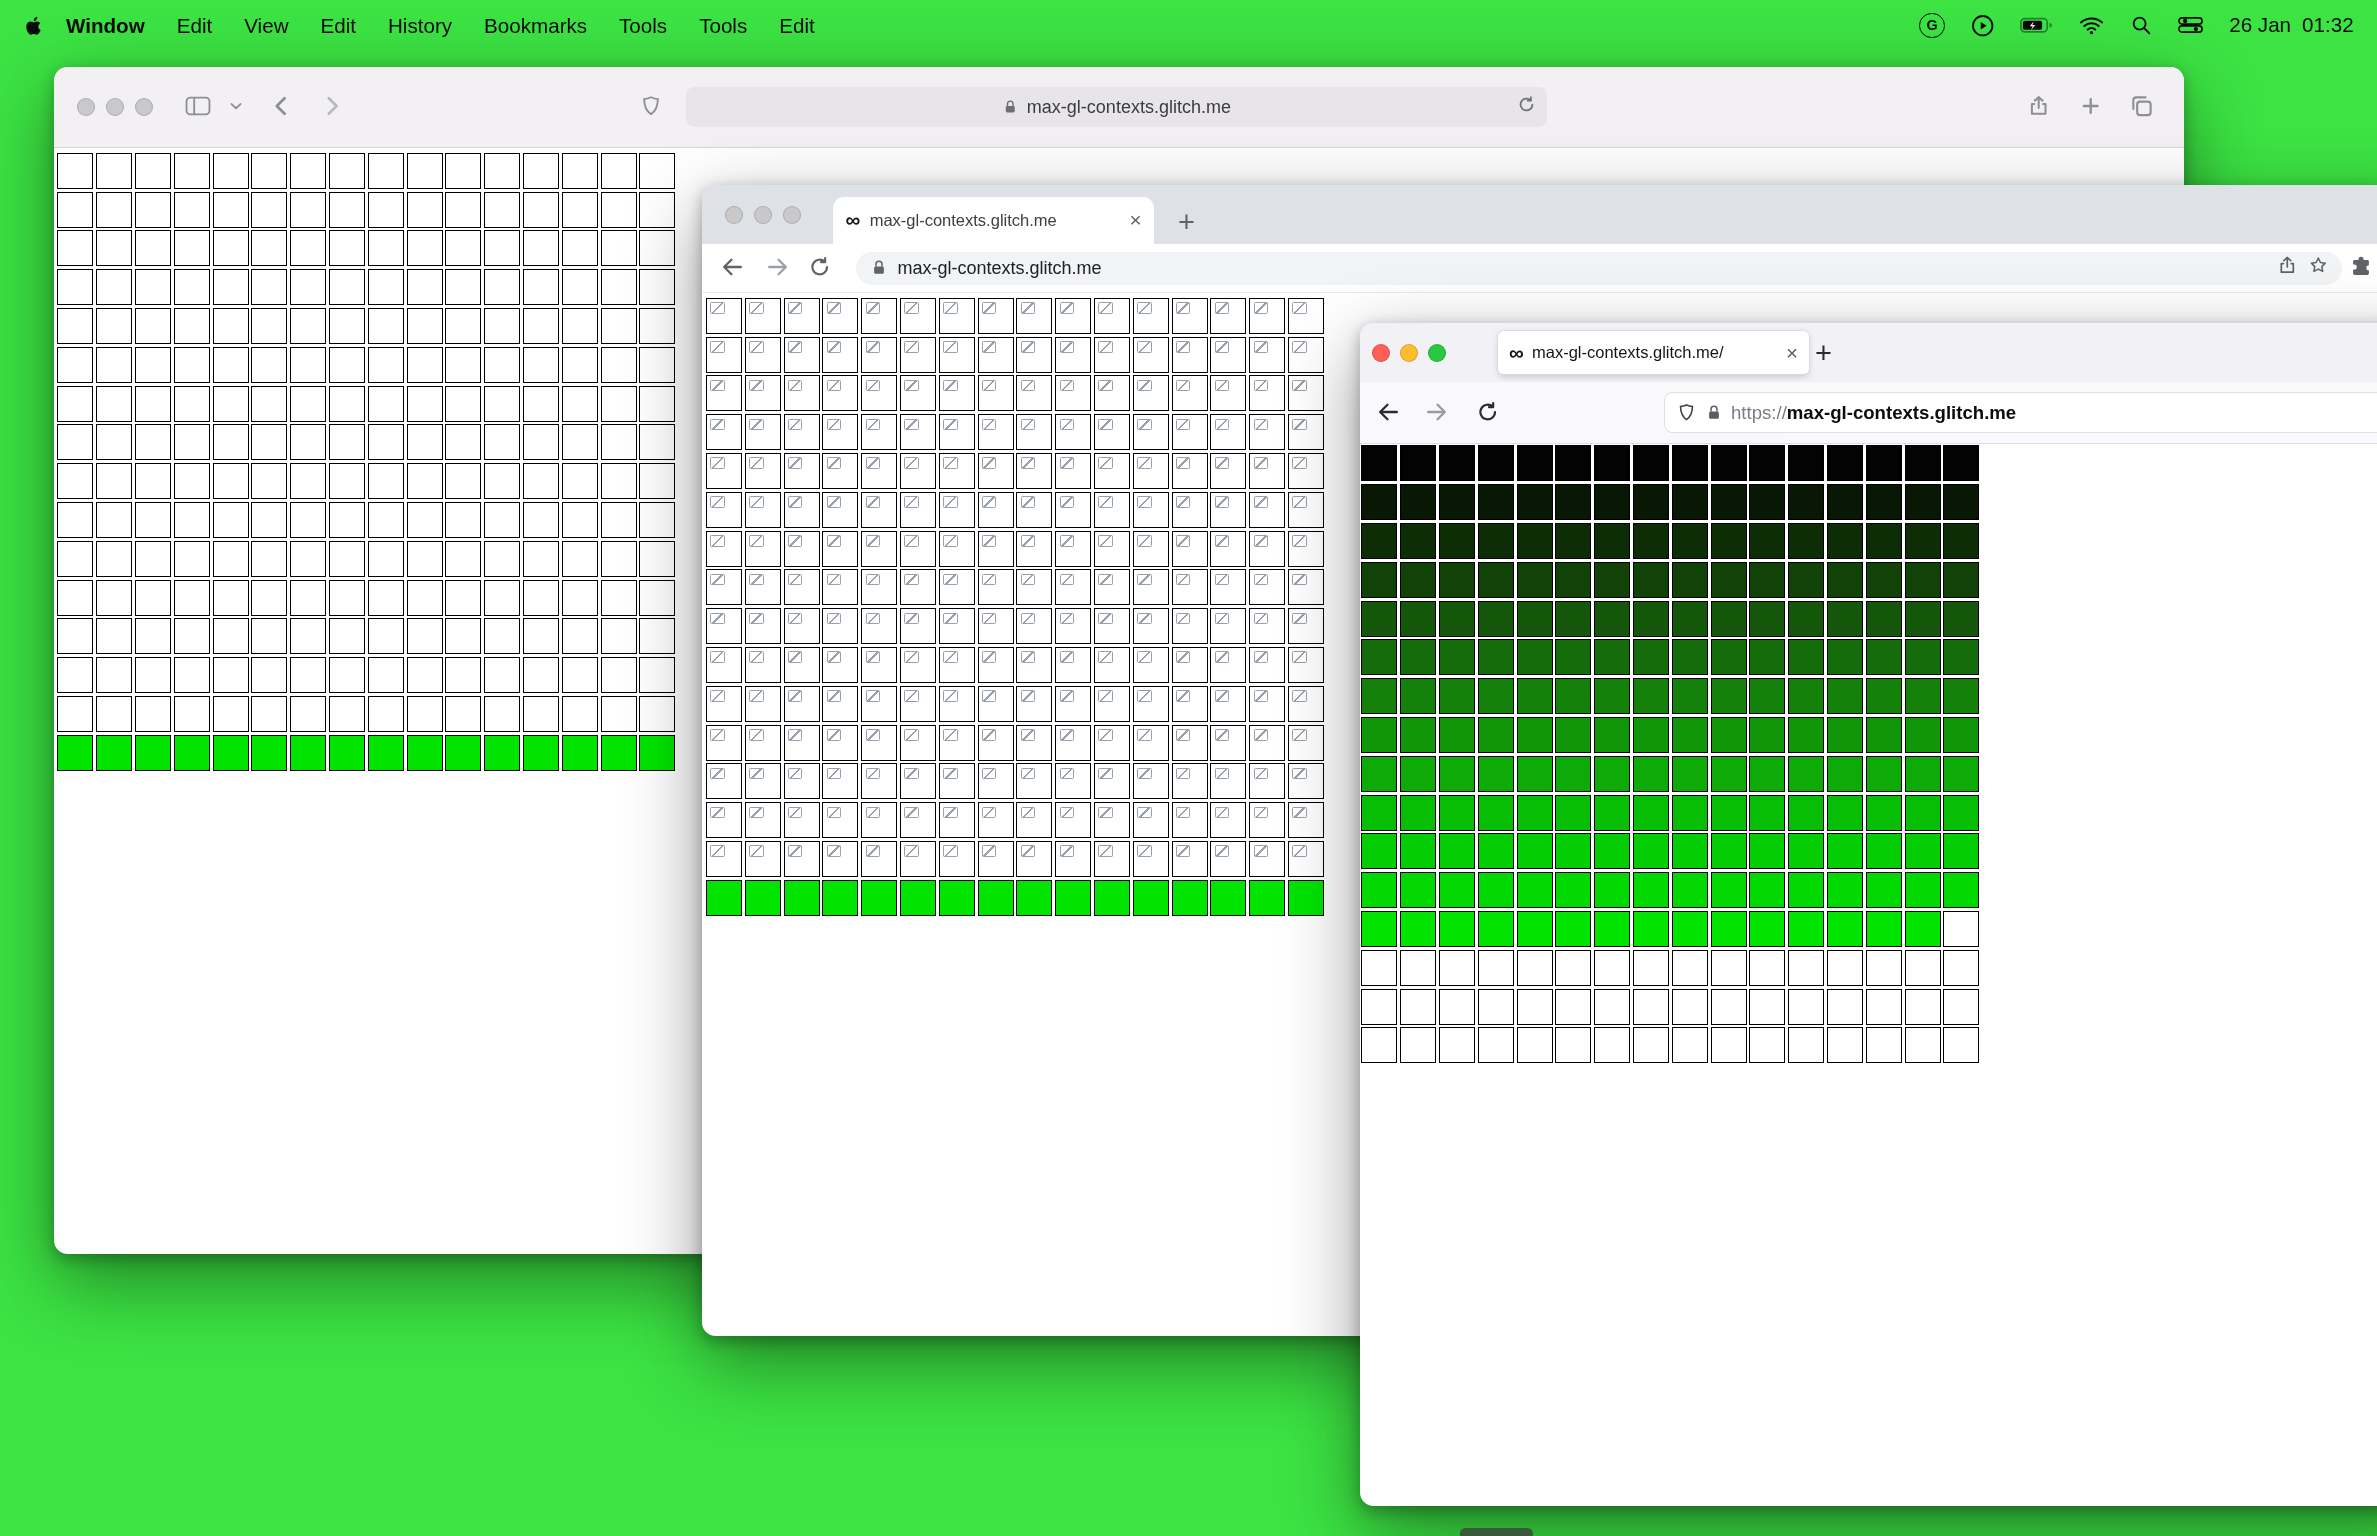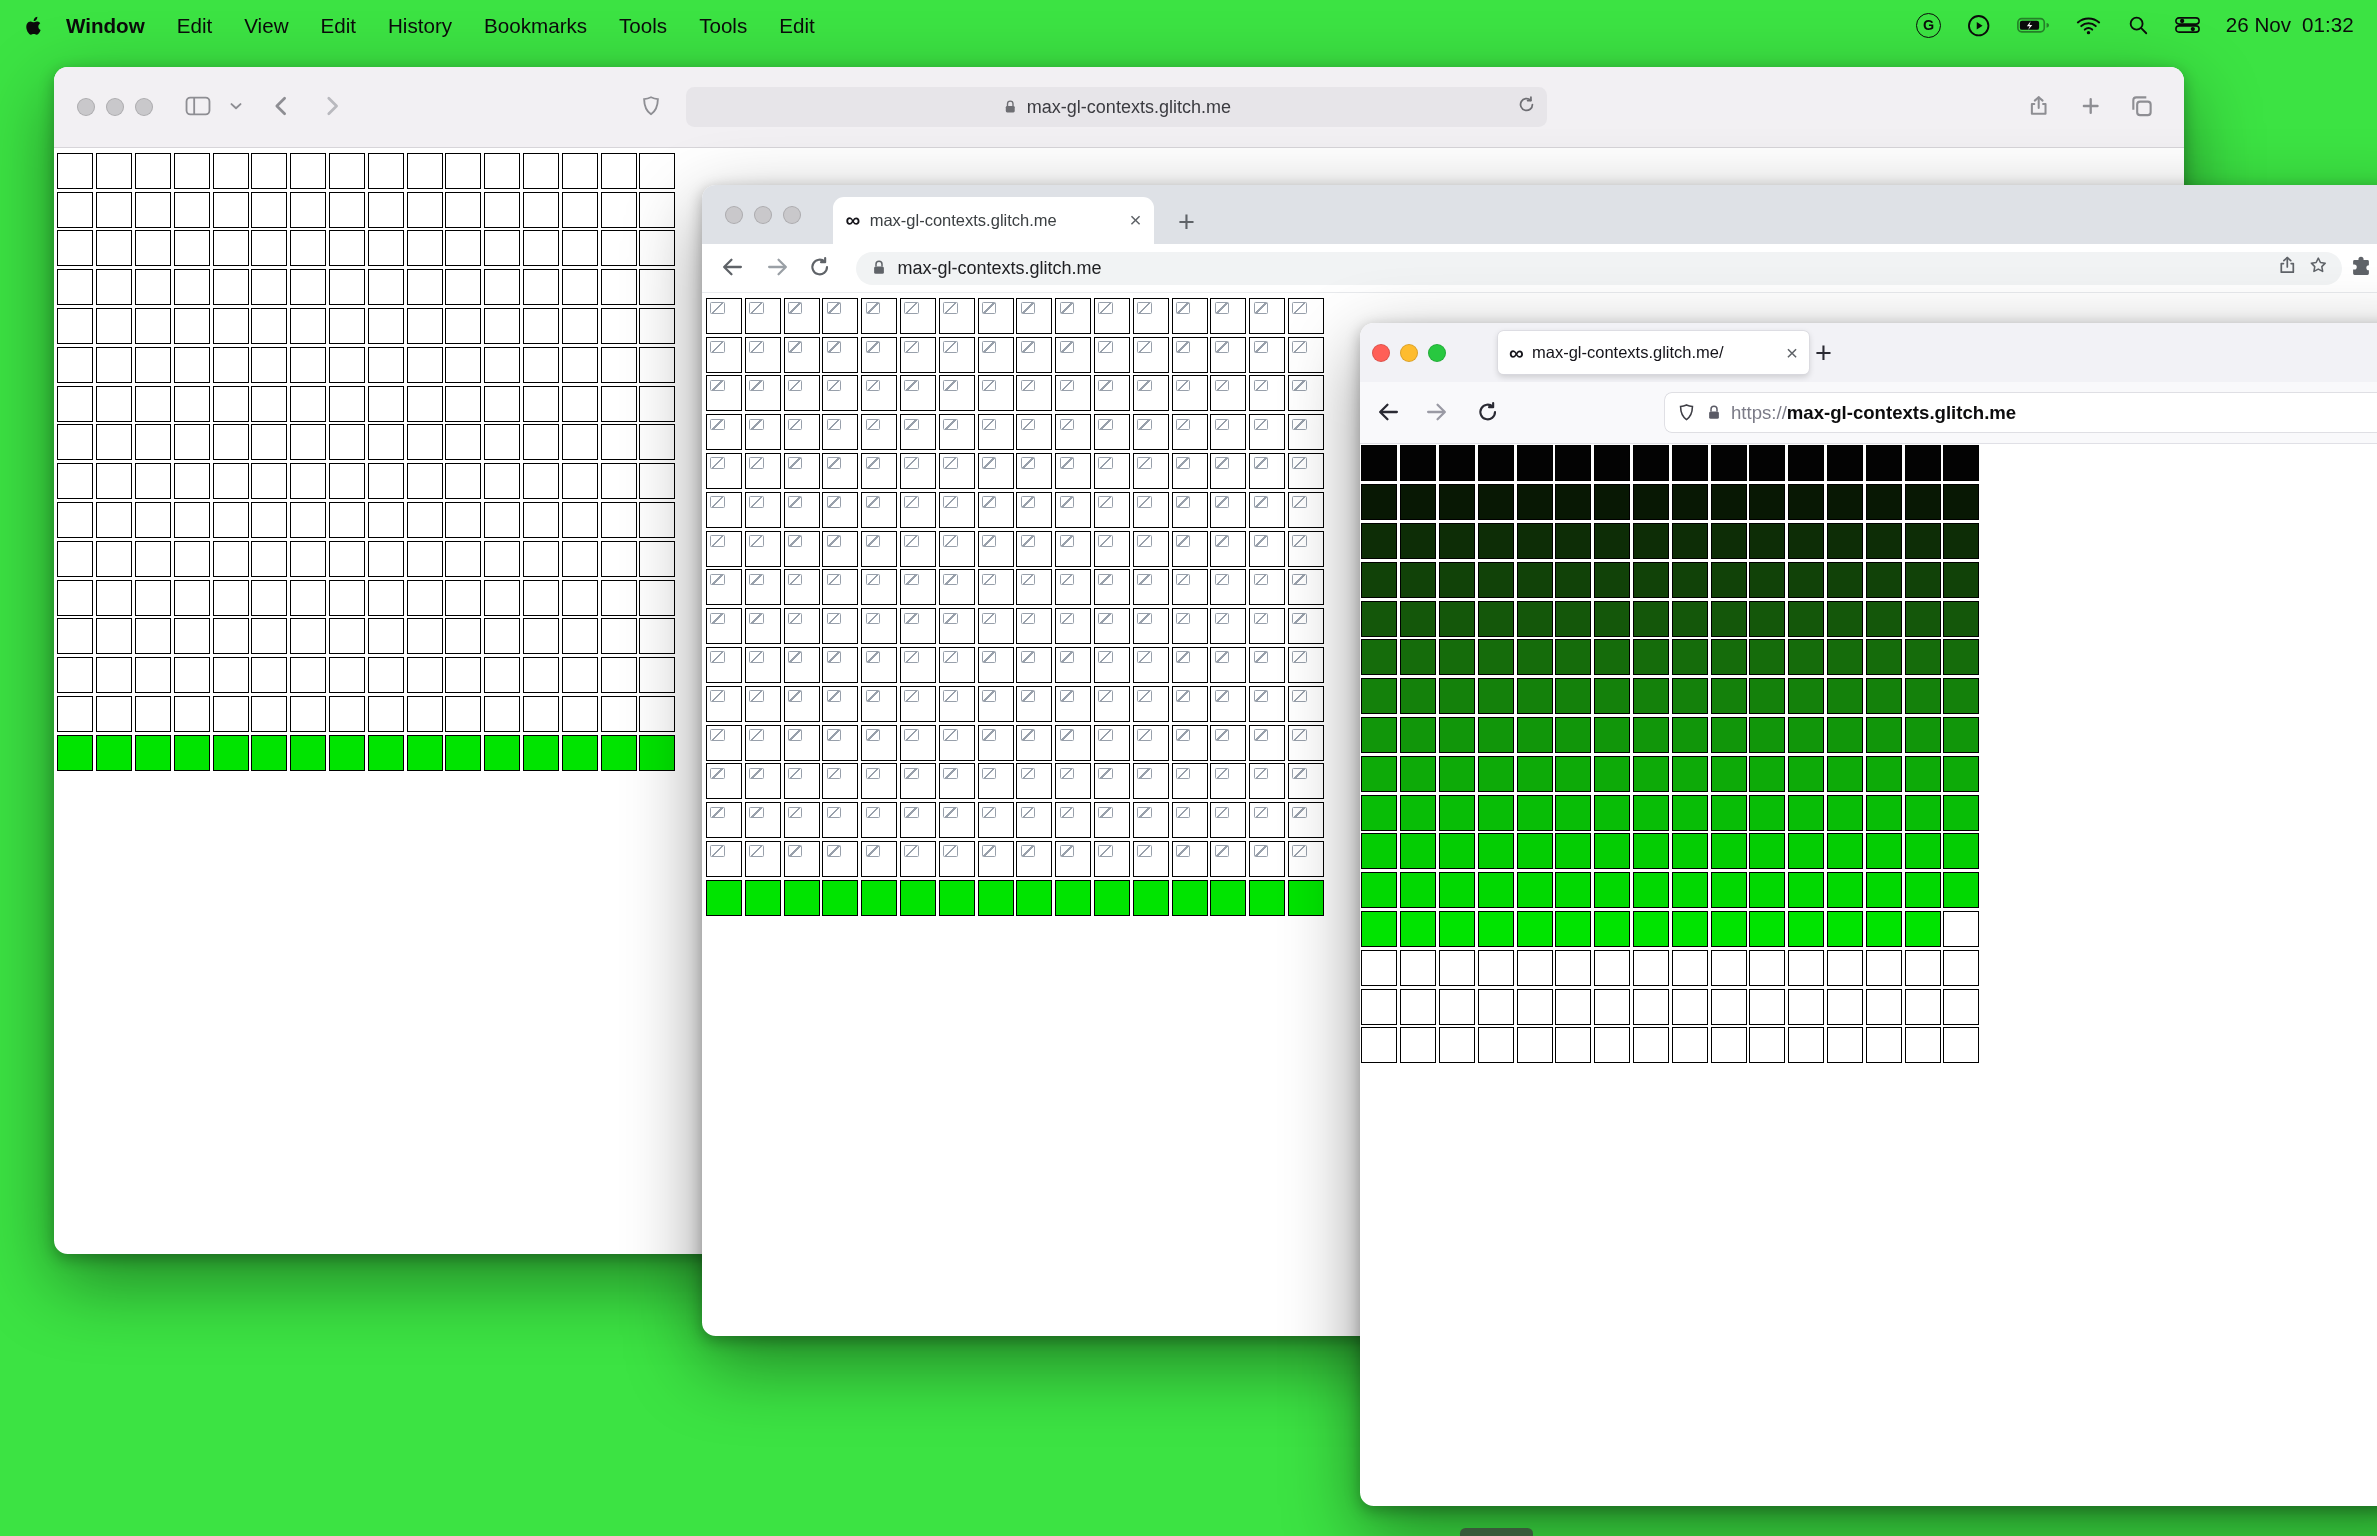--- a/index.html
+++ b/index.html
@@ -149,21 +149,21 @@
     </span>
     <span class="status-icon">
       <svg viewBox="0 0 28 18" width="25" height="18">
         <rect x="1" y="1" width="26" height="7" rx="3.5" fill="none" stroke="#0b0b0b" stroke-width="1.8"></rect>
         <circle cx="8" cy="4.5" r="2.4" fill="#0b0b0b"></circle>
         <rect x="1" y="10" width="26" height="7" rx="3.5" fill="none" stroke="#0b0b0b" stroke-width="1.8"></rect>
         <circle cx="20" cy="13.5" r="2.4" fill="#0b0b0b"></circle>
       </svg>
     </span>
     <span class="clock">
-      <span>26 Nov</span>
+      <span>26 Jan</span>
       <span>01:32</span>
     </span>
   </span>
 </div>
 
 <div class="window win-safari">
   <div class="s-toolbar">
     <span class="traffic">
       <span class="light" style="background: rgb(201, 200, 203);"></span>
       <span class="light" style="background: rgb(201, 200, 203);"></span>

